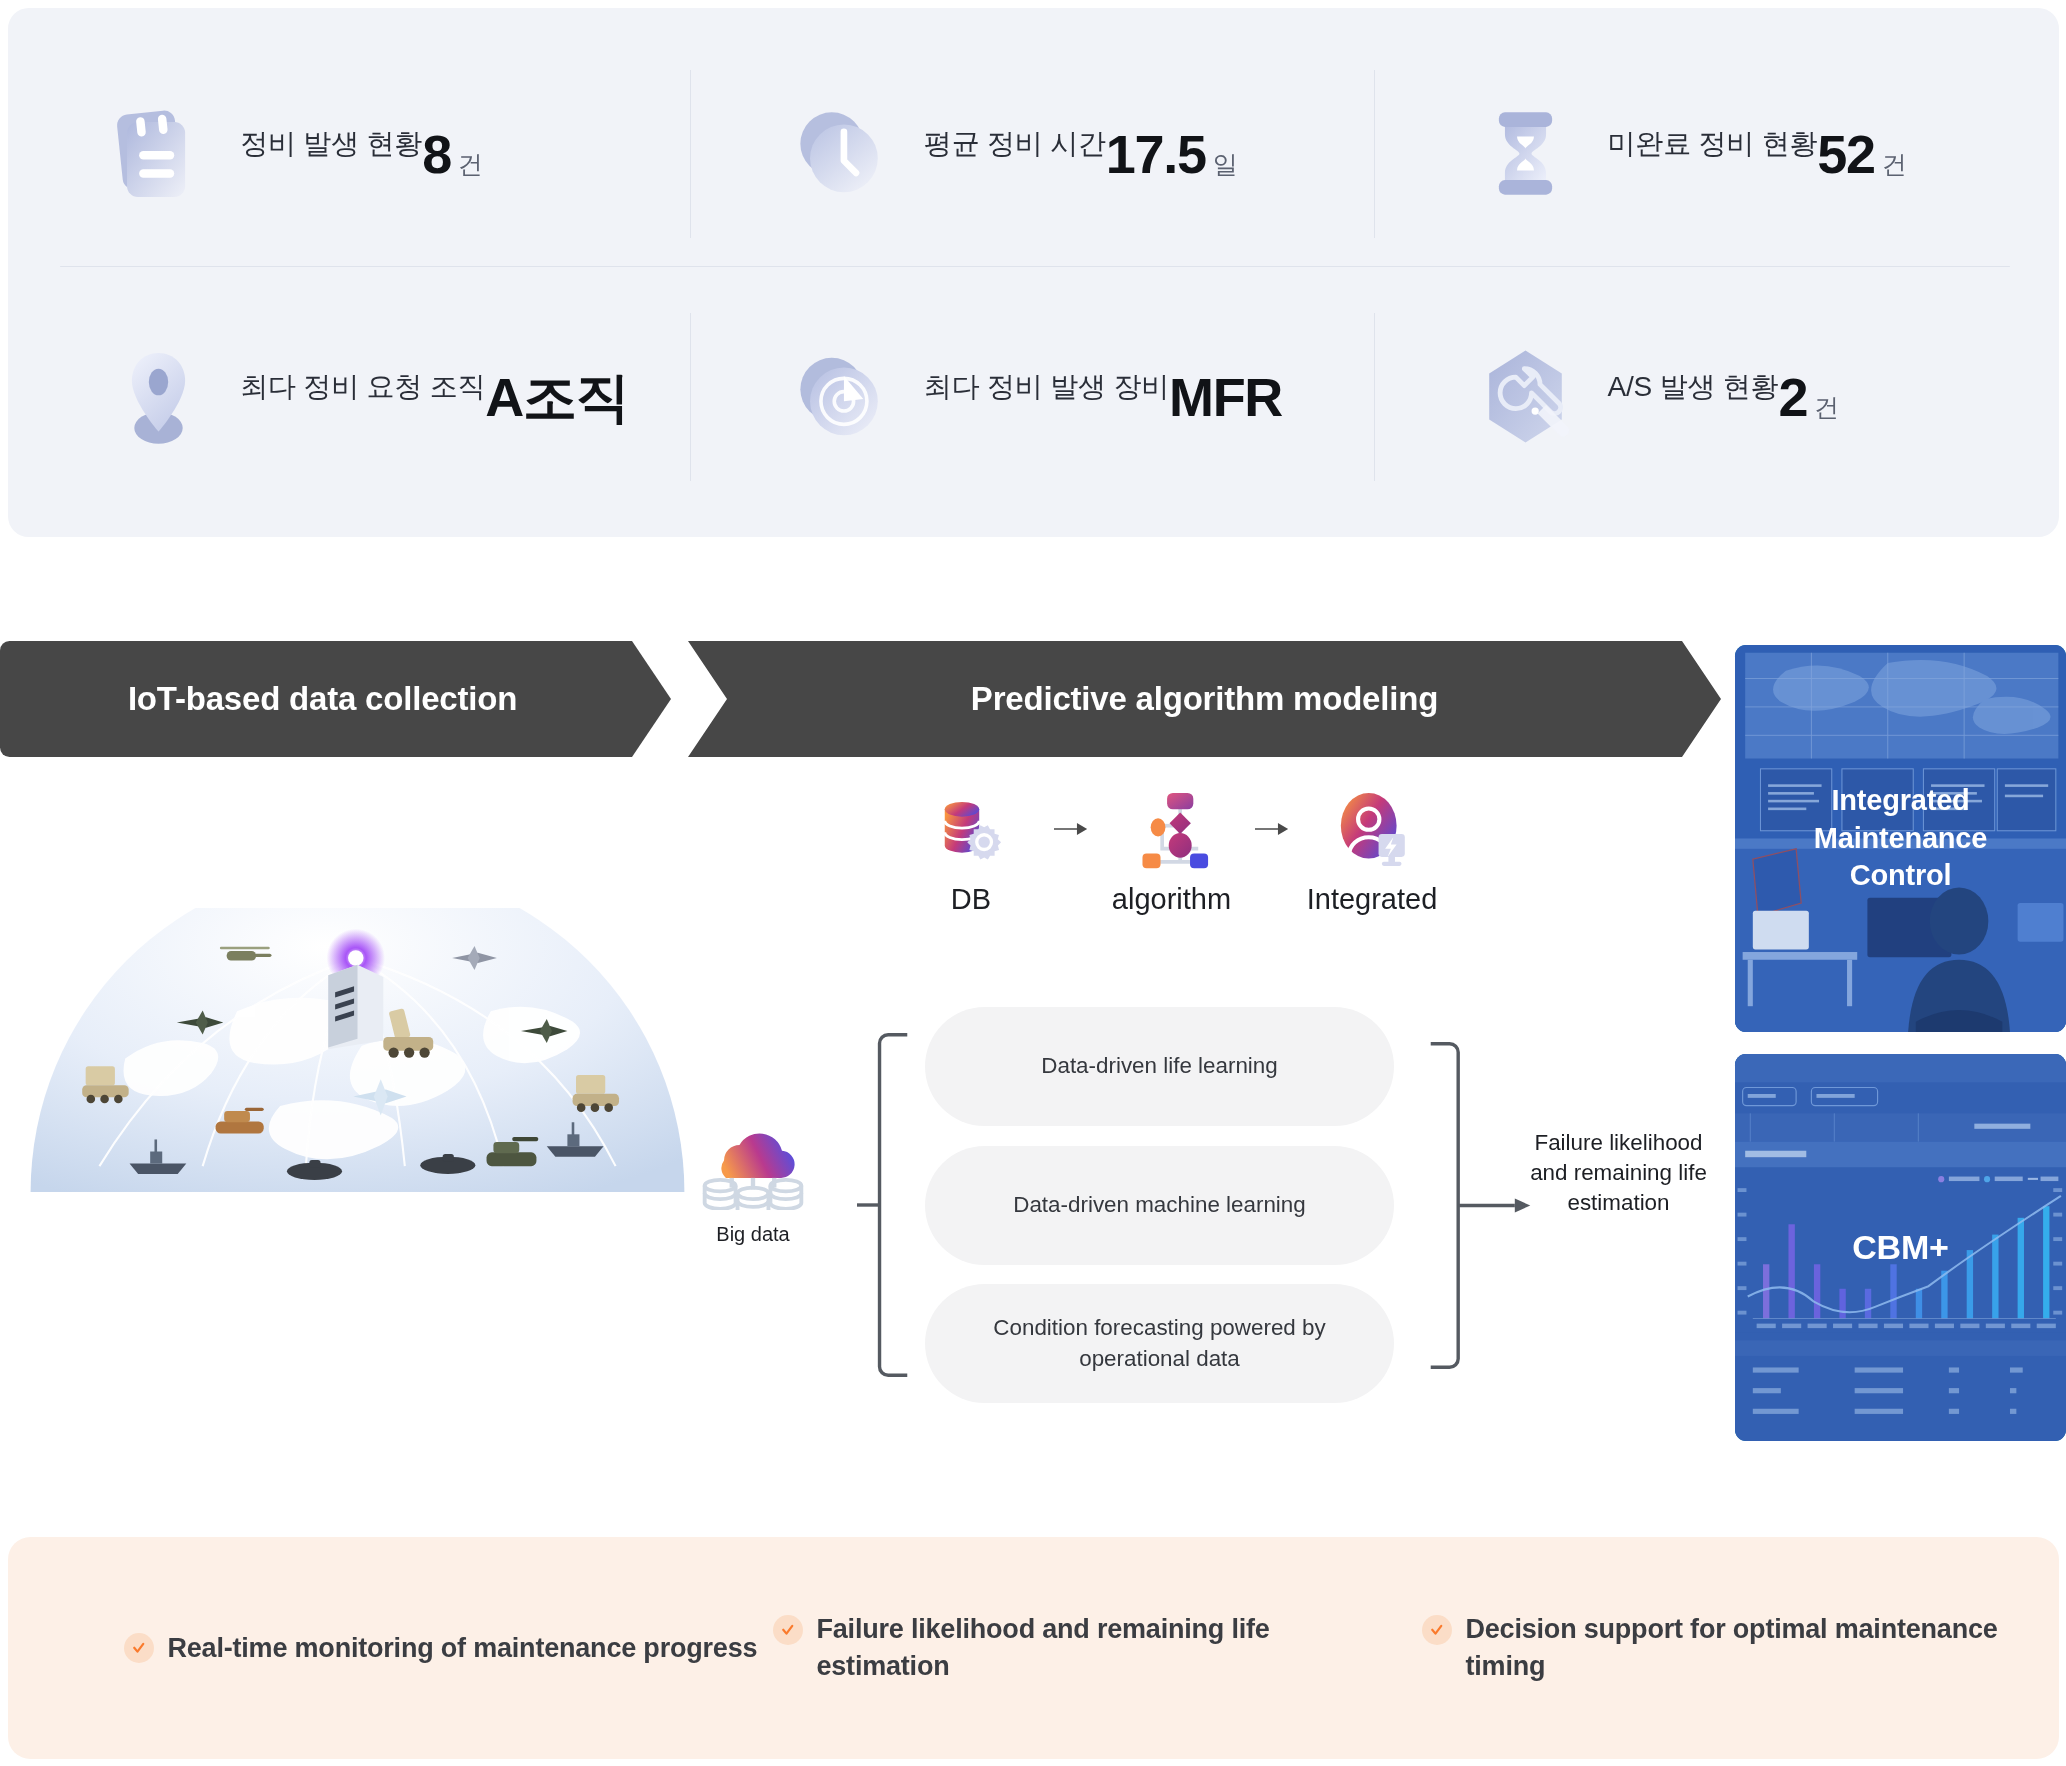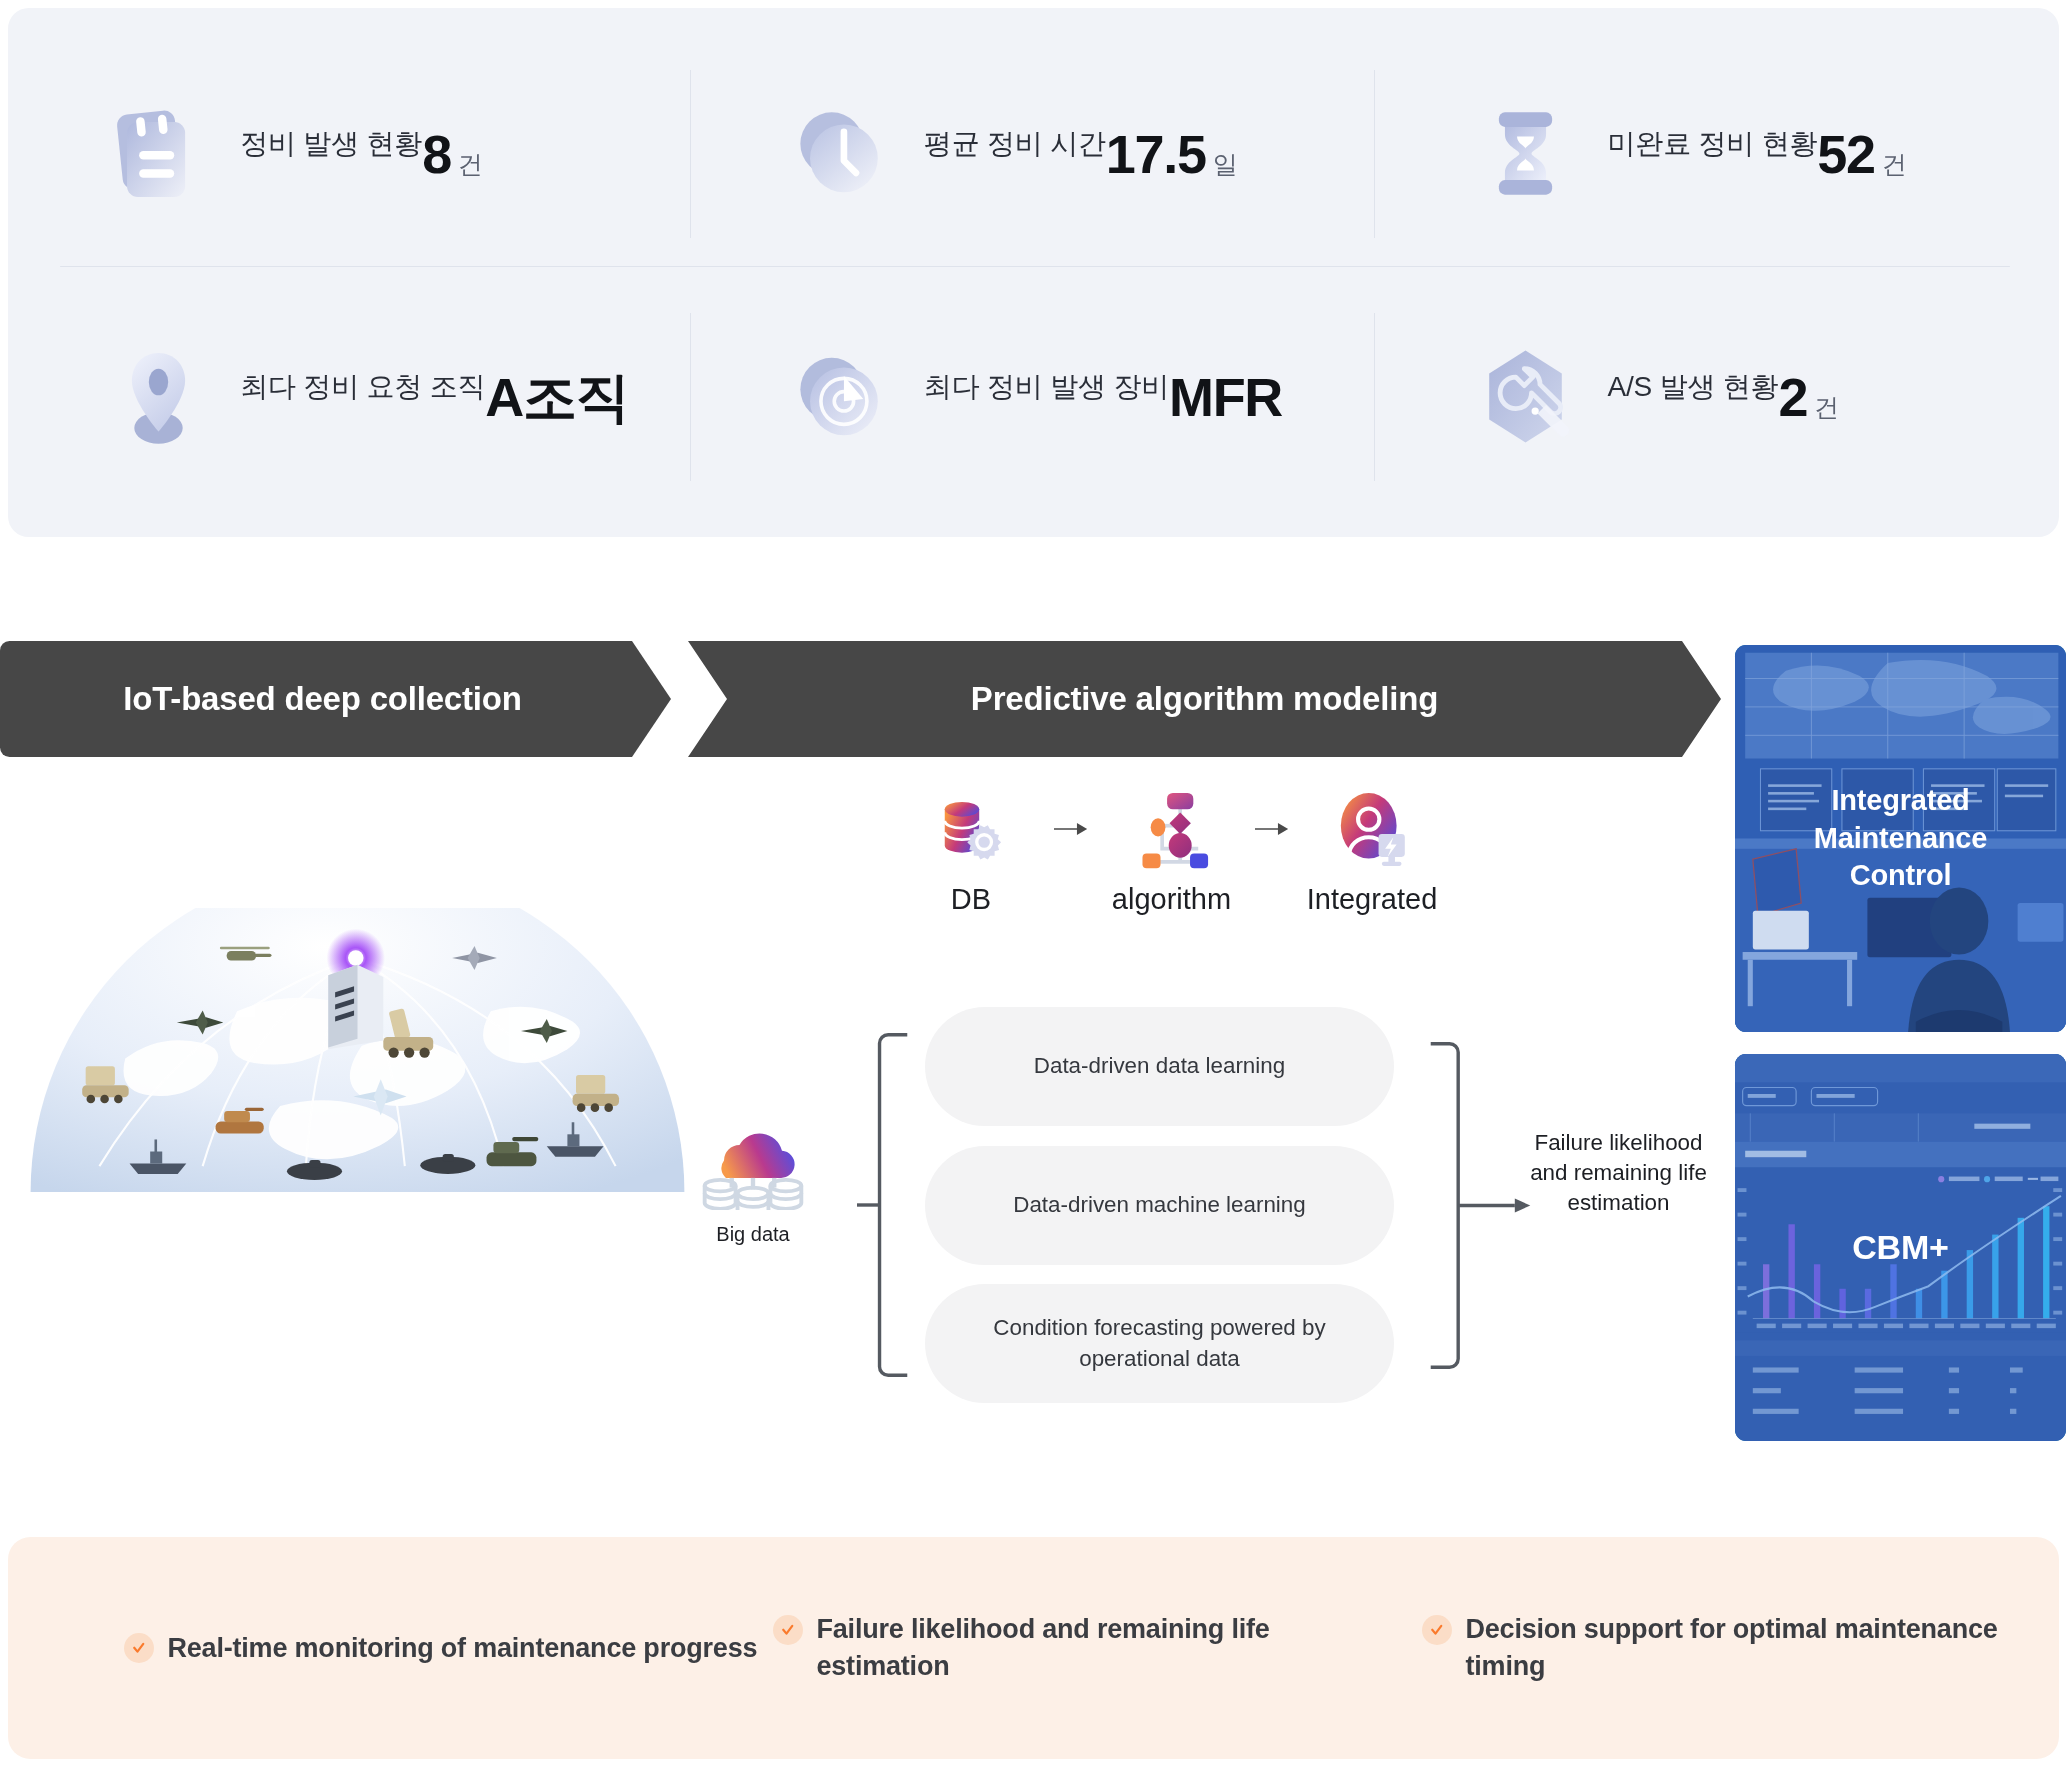--- a/index.html
+++ b/index.html
@@ -374,21 +374,21 @@
           <div class="kpi-valrow">
             <span class="kpi-value">2</span>
             <span class="kpi-unit">건</span>
           </div>
         </div>
       </div>
     </div>
   </div>
 
   <div class="banner-wrap">
-    <div class="banner banner-1">IoT-based deep collection</div>
+    <div class="banner banner-1">IoT-based data collection</div>
     <div class="banner-gap"></div>
     <div class="banner banner-2">Predictive algorithm modeling</div>
   </div>
 
   <div class="globe-block">
     <svg viewBox="0 0 780 330">
       <defs>
         <radialGradient id="gGlobe" cx="0.45" cy="0.25" r="0.85">
           <stop offset="0" stop-color="#ffffff"></stop>
           <stop offset="0.55" stop-color="#e7eef9"></stop>
@@ -656,21 +656,21 @@
 
   <div class="brace-right">
     <svg viewBox="0 0 120 380" preserveAspectRatio="none">
       <path d="M2 2 h22 a10 10 0 0 1 10 10 v356 a10 10 0 0 1 -10 10 h-22" fill="none" stroke="#555a61" stroke-width="3.4" vector-effect="non-scaling-stroke"></path>
       <path d="M34 190 h66" fill="none" stroke="#555a61" stroke-width="3.4" vector-effect="non-scaling-stroke"></path>
       <path d="M100 182 l18 8 l-18 8 z" fill="#555a61"></path>
     </svg>
   </div>
 
   <div class="pills">
-    <div class="pill">Data-driven data learning</div>
+    <div class="pill">Data-driven life learning</div>
     <div class="pill">Data-driven machine learning</div>
     <div class="pill">Condition forecasting powered by operational data</div>
   </div>
 
   <div class="outcome">Failure likelihood and remaining life estimation</div>
 
   <div class="blue-card card-imc">
     <div class="photo">
       <svg viewBox="0 0 260 300" preserveAspectRatio="none">
         <rect width="260" height="300" fill="#2f5fb4"></rect>

